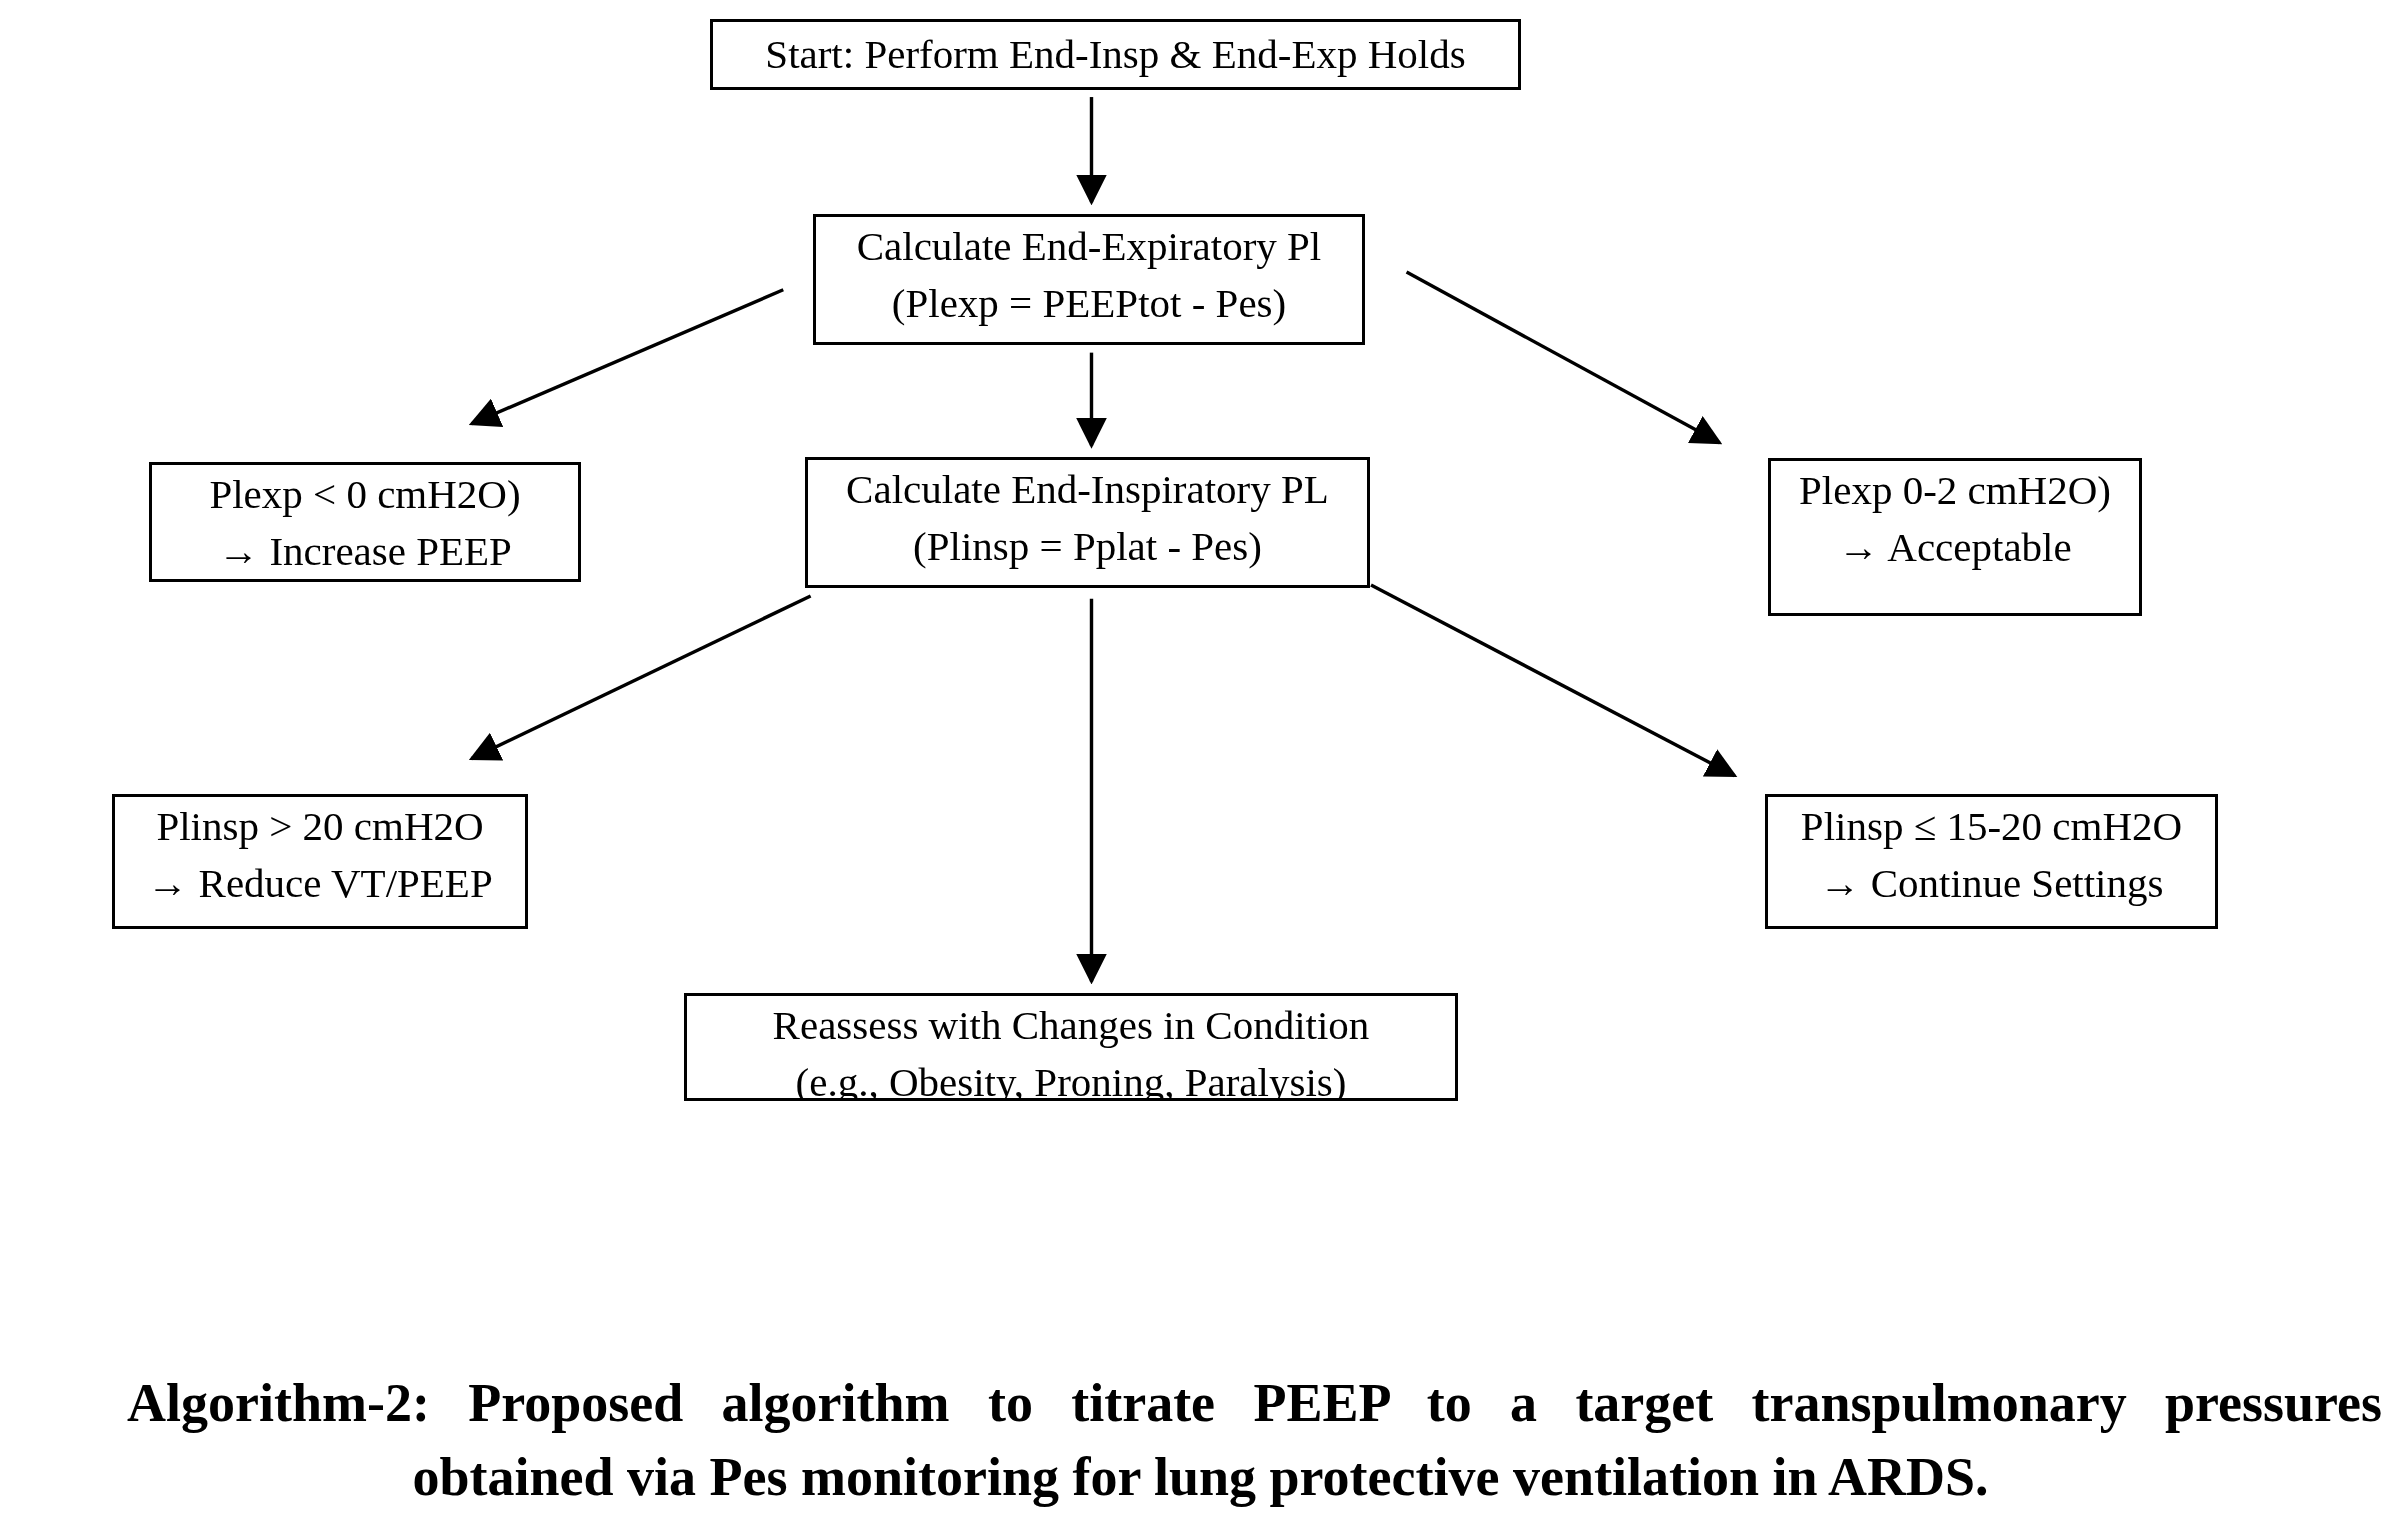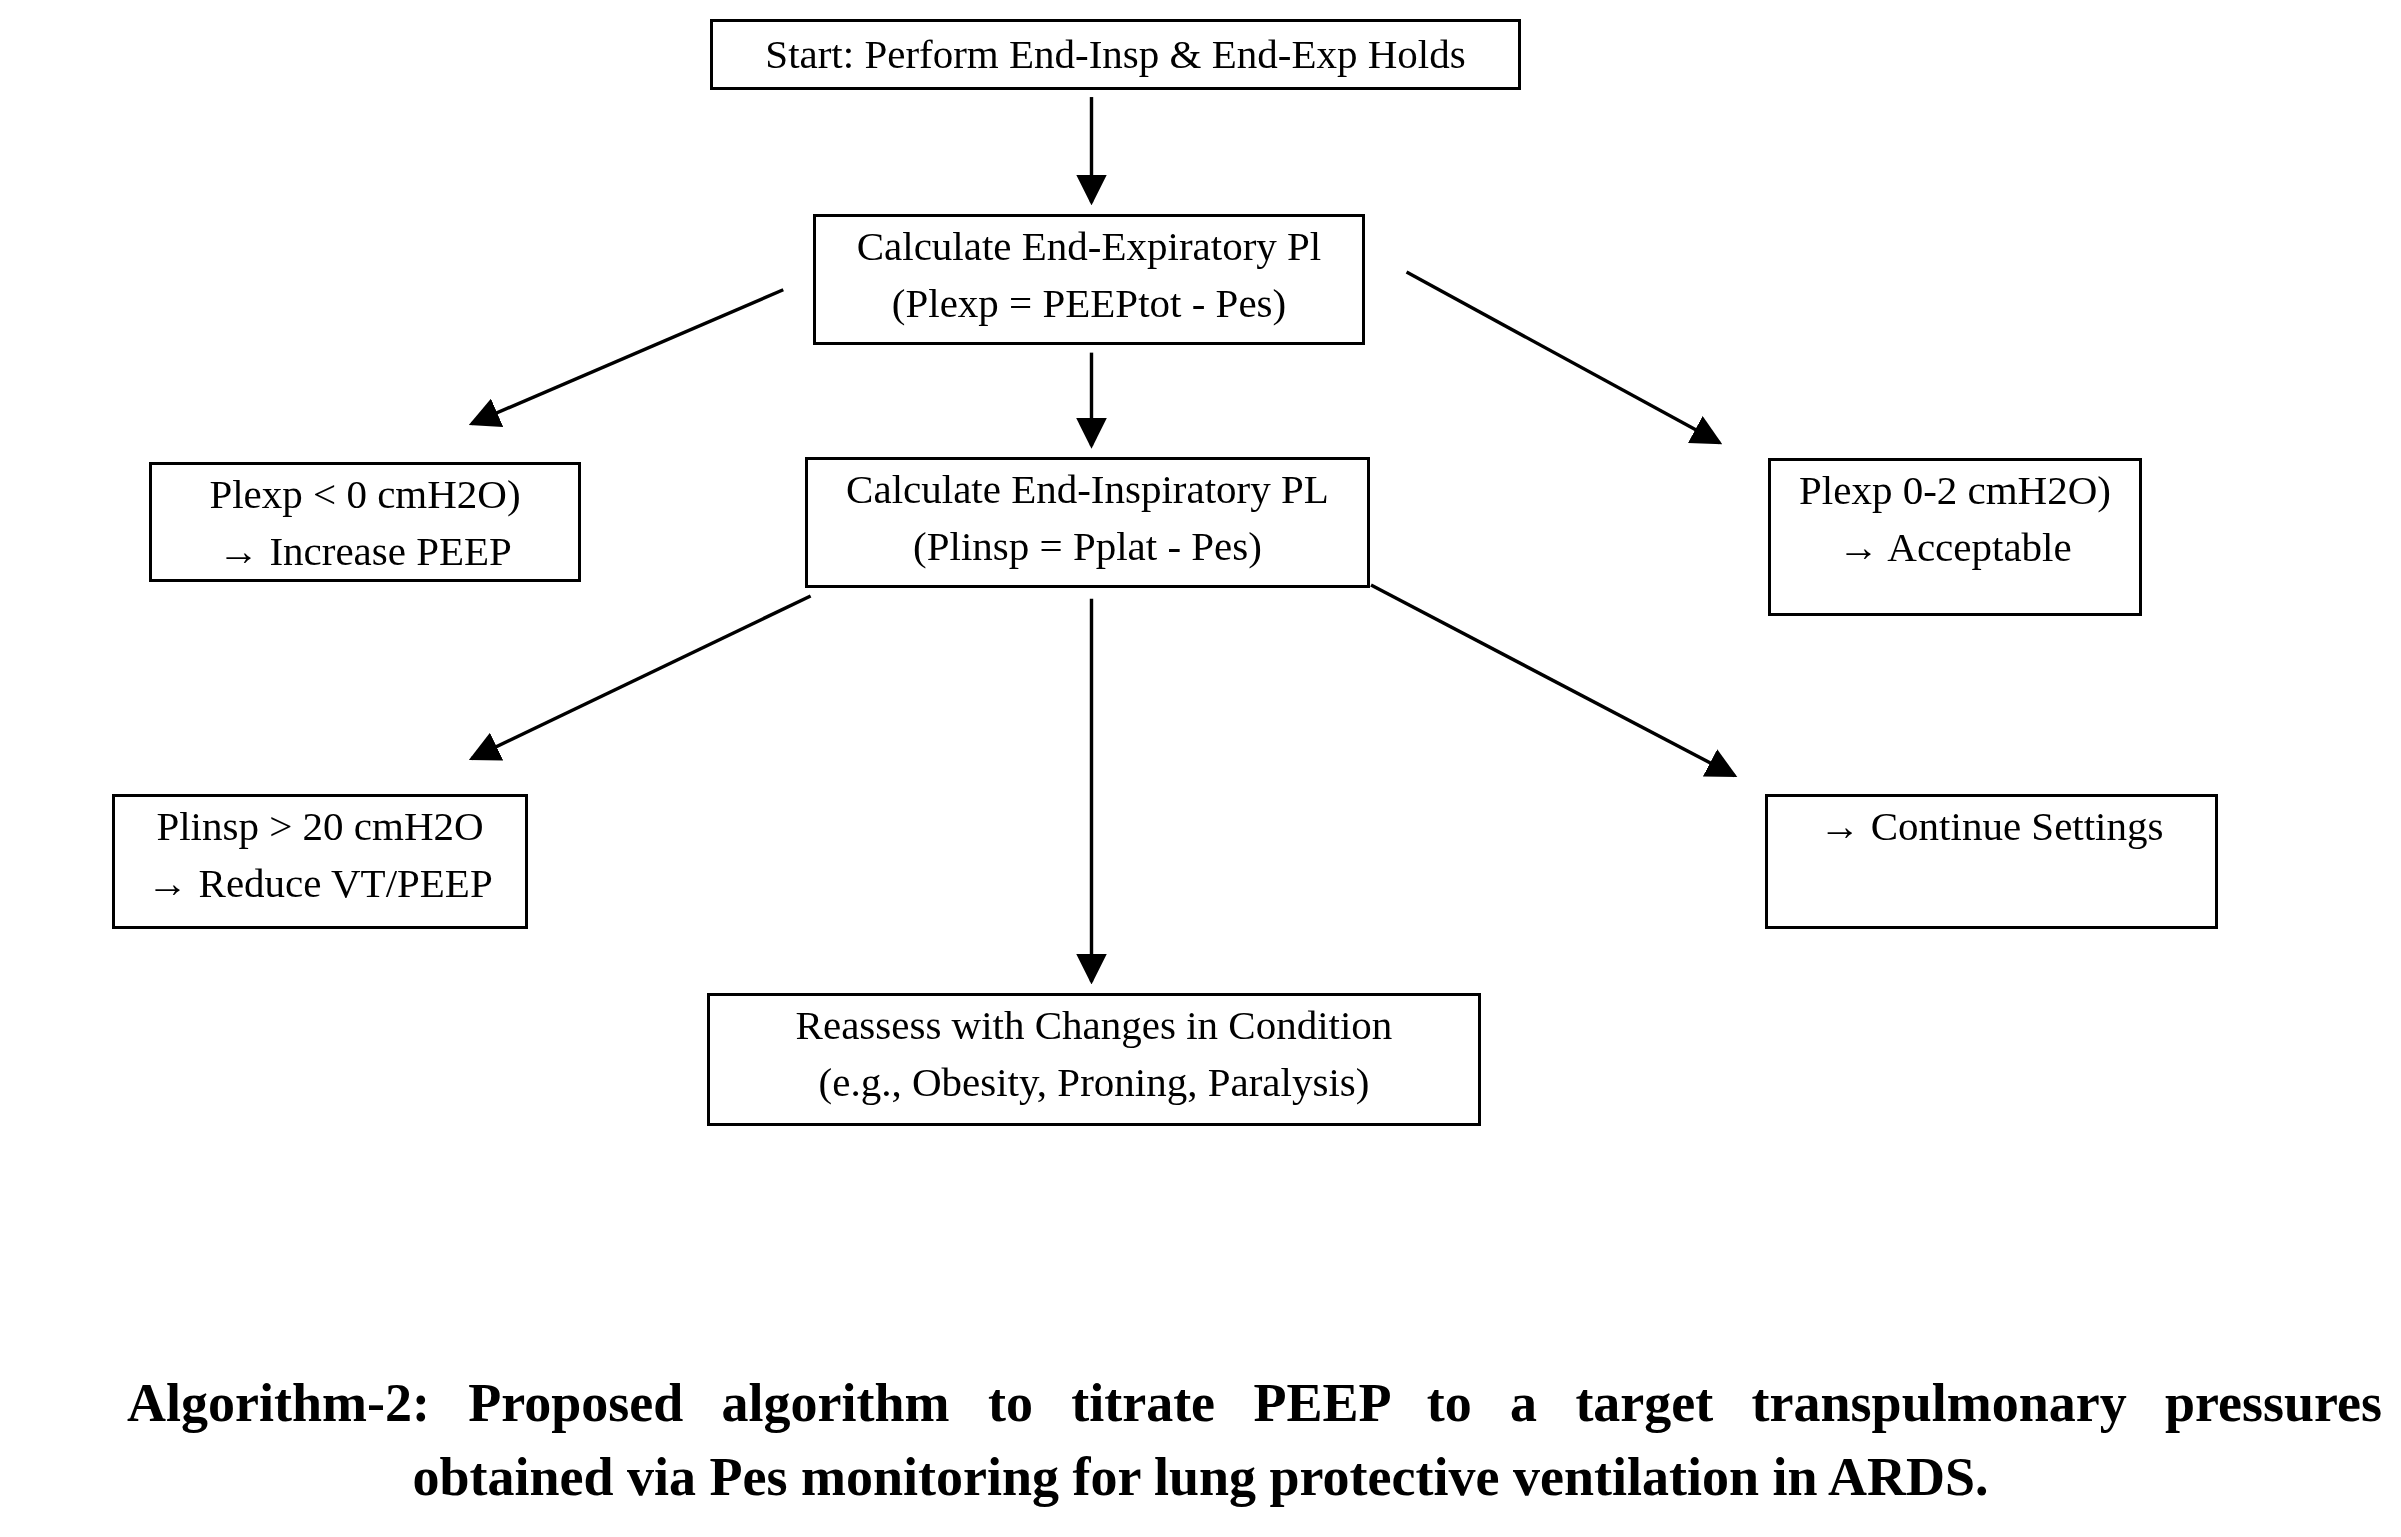--- a/index.html
+++ b/index.html
@@ -105,24 +105,25 @@
     <div>Plexp 0-2 cmH2O)</div>
     <div>→ Acceptable</div>
   </div>
 
   <div class="node" style="left:112px; top:794px; width:416px; height:135px;">
     <div>Plinsp &gt; 20 cmH2O</div>
     <div>→ Reduce VT/PEEP</div>
   </div>
 
   <div class="node" style="left:1765px; top:794px; width:453px; height:135px;">
+    <div>Plinsp ≤ 15-20 cmH2O</div>
     <div>→ Continue Settings</div>
   </div>
 
-  <div class="node" style="left:707px; top:993px; width:774px; height:133px;">
+  <div class="node" style="left:684px; top:993px; width:774px; height:108px;">
     <div>Reassess with Changes in Condition</div>
     <div>(e.g., Obesity, Proning, Paralysis)</div>
   </div>
 
   <div class="caption">
     <div class="cap-line-1">Algorithm-2: Proposed algorithm to titrate PEEP to a target transpulmonary pressures</div>
     <div class="cap-line-2">obtained via Pes monitoring for lung protective ventilation in ARDS.</div>
   </div>
 
 </div>

